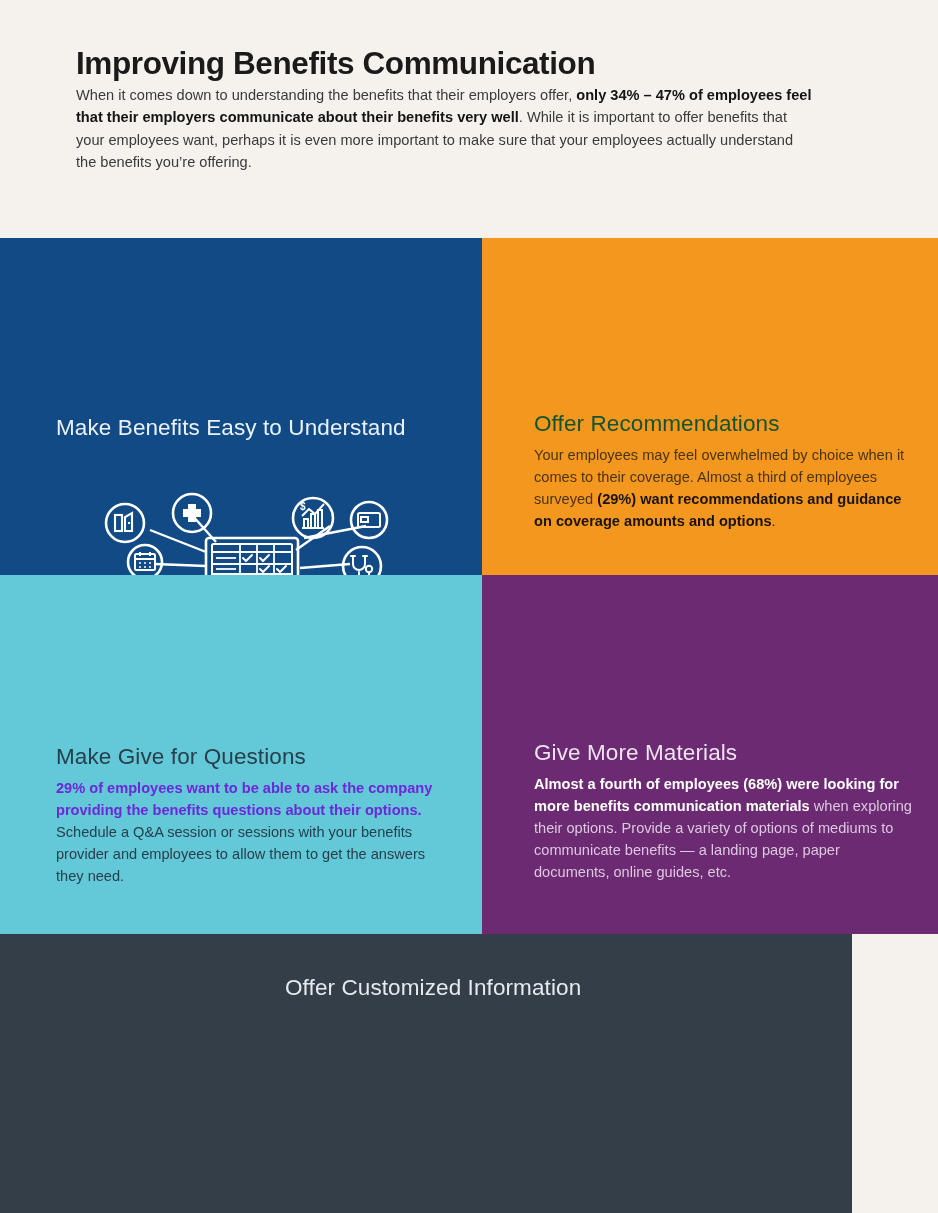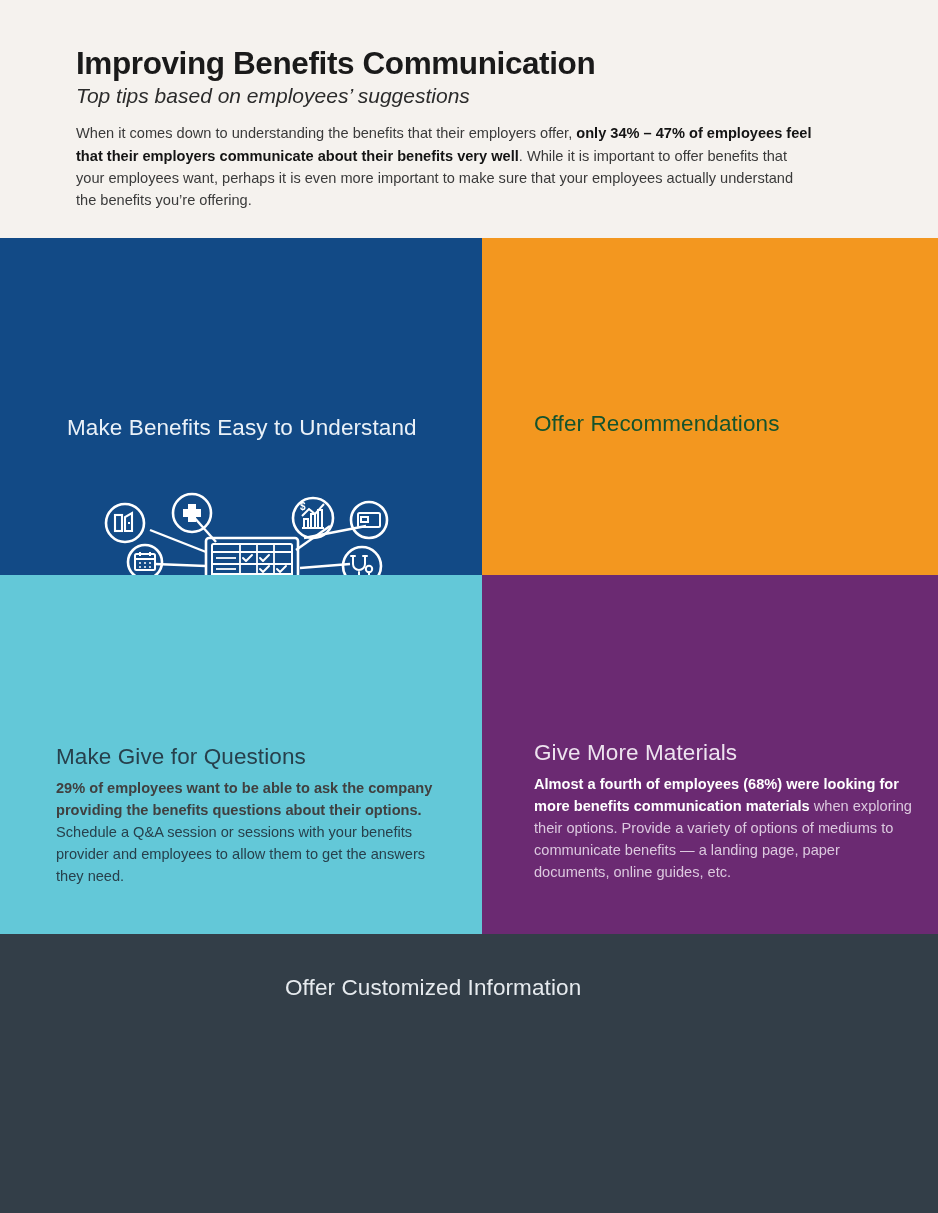--- a/index.html
+++ b/index.html
@@ -31,45 +31,45 @@
     max-width:740px;margin:0;
   }
   .intro b{color:#141414;font-weight:bold;}
 
   
   .panel{position:absolute;box-sizing:border-box;overflow:hidden;}
   .p-blue  {left:0;   top:238px; width:482px; height:337px; background:#124A86;}
   .p-orange{left:482px;top:238px; width:456px; height:337px; background:#F3971F;}
   .p-teal-r{left:0;   top:575px; width:482px; height:359px; background:#63C8D8;}
   .p-purple{left:482px;top:575px; width:456px; height:359px; background:#6B2A72;}
-  .p-dark  {left:0;   top:934px; width:938px; height:279px; background:#333E48;}
+  .p-dark  {left:0;   top:934px; width:852px; height:279px; background:#333E48;}
 
   .ptext{position:absolute;box-sizing:border-box;}
   .phead{
     font-size:22.5px;font-weight:400;line-height:1.2;margin:0 0 8px 0;
     letter-spacing:0.1px;
   }
   .pbody{font-size:14.6px;line-height:1.5;margin:0;}
   .pbody b{font-weight:bold;}
 
   
-  .p-blue .ptext{left:67px;top:176px;width:400px;}
+  .p-blue .ptext{left:56px;top:176px;width:400px;}
   .p-blue .phead{color:#EAF1F8;}
   .p-blue .pbody{color:#CEDCEB;}
   .p-blue .pbody b{color:#FFFFFF;}
   
   .p-orange .ptext{left:52px;top:172px;width:380px;}
   .p-orange .phead{color:#14532d;}
   .p-orange .pbody{color:#4A3410;}
   .p-orange .pbody b{color:#1B1405;}
   
   .p-teal-r .ptext{left:56px;top:168px;width:400px;}
   .p-teal-r .phead{color:#27404C;}
   .p-teal-r .pbody{color:#27404C;}
-  .p-teal-r .pbody b{color:#404040;margin-top:32px;}
+  .p-teal-r .pbody b{color:#6d28d9;margin-top:32px;}
   
   .p-purple .ptext{left:52px;top:164px;width:382px;}
   .p-purple .phead{color:#EDE3EF;}
   .p-purple .pbody{color:#DCC9DF;}
   .p-purple .pbody b{color:#FFFFFF;}
   
   .p-dark .ptext{left:285px;top:40px;width:390px;}
   .p-dark .phead{color:#E6EAEE;}
   .p-dark .pbody{color:#C3CBD3;}
   .p-dark .pbody b{color:#FFFFFF;}
@@ -77,21 +77,20 @@
   .icon-wrap{position:absolute;}
   .ic-blue  {left:88px;  top:252px; }
 </style>
 </head>
 <body>
 
 <div class="page">
 
   <div class="header">
     <h1 class="title">Improving Benefits Communication</h1>
-    <div class="subtitle">Top tips based on employees’ suggestions</div>
     <p class="intro"><span>When it comes down to understanding the benefits that their employers offer, </span><b>only 34% – 47% of employees feel that their employers communicate about their benefits very well</b><span>. While it is important to offer benefits that your employees want, perhaps it is even more important to make sure that your employees actually understand the benefits you’re offering.</span></p>
   </div>
 
   <div class="panel p-blue">
     <div class="icon-wrap ic-blue">
       <svg width="310" height="140" viewBox="0 0 310 140" fill="none" stroke="#ffffff" stroke-width="2.6">
 
         <g stroke="#ffffff" stroke-width="2.4">
           <line x1="62" y1="40" x2="118" y2="62"></line>
           <line x1="104" y1="25" x2="128" y2="52"></line>
@@ -198,20 +197,21 @@
     </div>
     <div class="ptext">
       <div class="phead">Make Benefits Easy to Understand</div>
     </div>
   </div>
 
   <div class="panel p-orange">
 
     <div class="ptext">
       <div class="phead">Offer Recommendations</div>
+      <p class="pbody"><span>Your employees may feel overwhelmed by choice when it comes to their coverage. Almost a third of employees surveyed </span><b>(29%) want recommendations and guidance on coverage amounts and options</b><span>.</span></p>
     </div>
   </div>
 
   <div class="panel p-teal-r">
 
     <div class="ptext">
       <div class="phead">Make Give for Questions</div>
       <p class="pbody"><b>29% of employees want to be able to ask the company providing the benefits questions about their options.</b><span> Schedule a Q&amp;A session or sessions with your benefits provider and employees to allow them to get the answers they need.</span></p>
     </div>
   </div>

